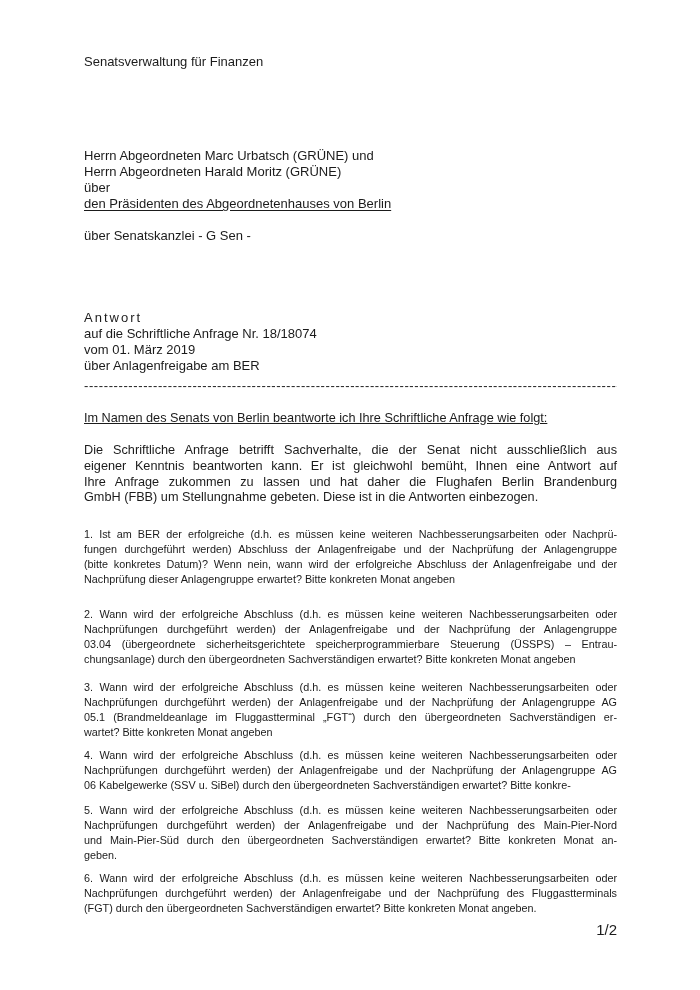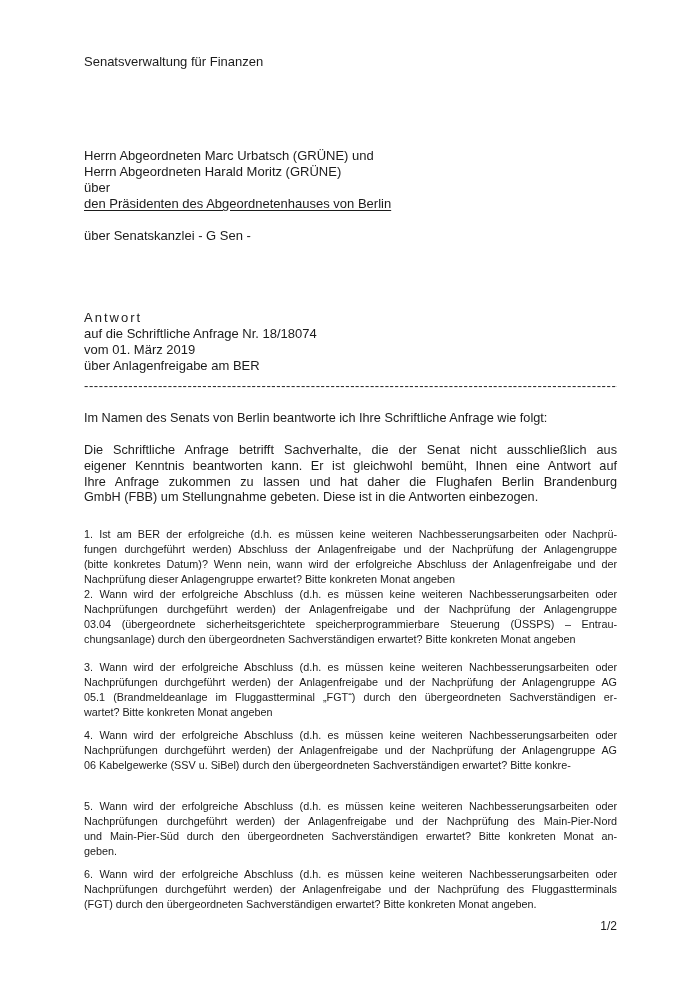--- a/index.html
+++ b/index.html
@@ -26,41 +26,41 @@
   .subject-title { letter-spacing: 2px; }
 
   .separator {
     margin-top: 6px;
     height: 12px; line-height: 12px;
     font-size: 13px; letter-spacing: 0.6px;
     white-space: nowrap; overflow: hidden;
     width: 533px;
   }
 
-  .salutation { margin-top: 18px; font-size: 12.7px; line-height: 16px; }
+  .salutation { margin-top: 18px; font-size: 12.7px; line-height: 16px; text-decoration: underline; }
 
   .para { font-size: 12.7px; line-height: 15.8px; }
   .intro { margin-top: 17px; }
 
   .question { font-size: 10.8px; line-height: 15px; }
   .q1 { margin-top: 21px; }
-  .q2 { margin-top: 0; }
+  .q2 { margin-top: 20px; }
   .q3 { margin-top: 13px; }
   .q4 { margin-top: 8px; }
-  .q5 { margin-top: 26px; }
+  .q5 { margin-top: 10px; }
   .q6 { margin-top: 8px; }
 
   .justified .jline { text-align: justify; }
   .justified .jline:not(:last-child) { text-align-last: justify; }
 
   .page-number {
     margin-top: 7px;
     width: 533px;
     text-align: right;
-    font-size: 12px; line-height: 14px;
+    font-size: 15px; line-height: 14px;
   }
 </style>
 </head>
 <body>
 
 <div class="page">
   <div class="content">
 
     <div class="block sender">Senatsverwaltung für Finanzen</div>
 

